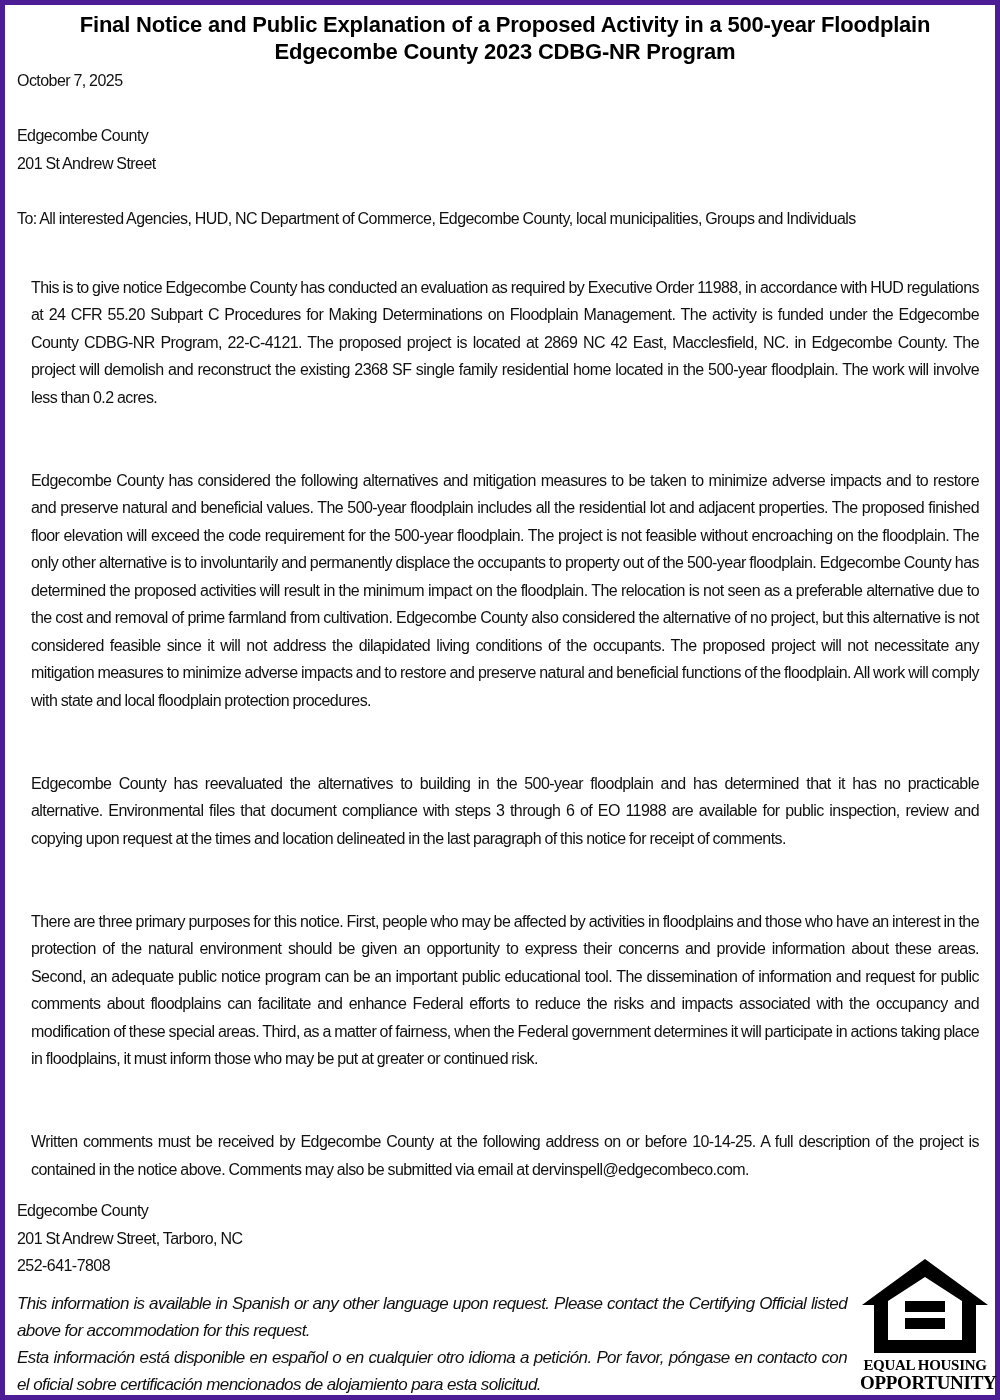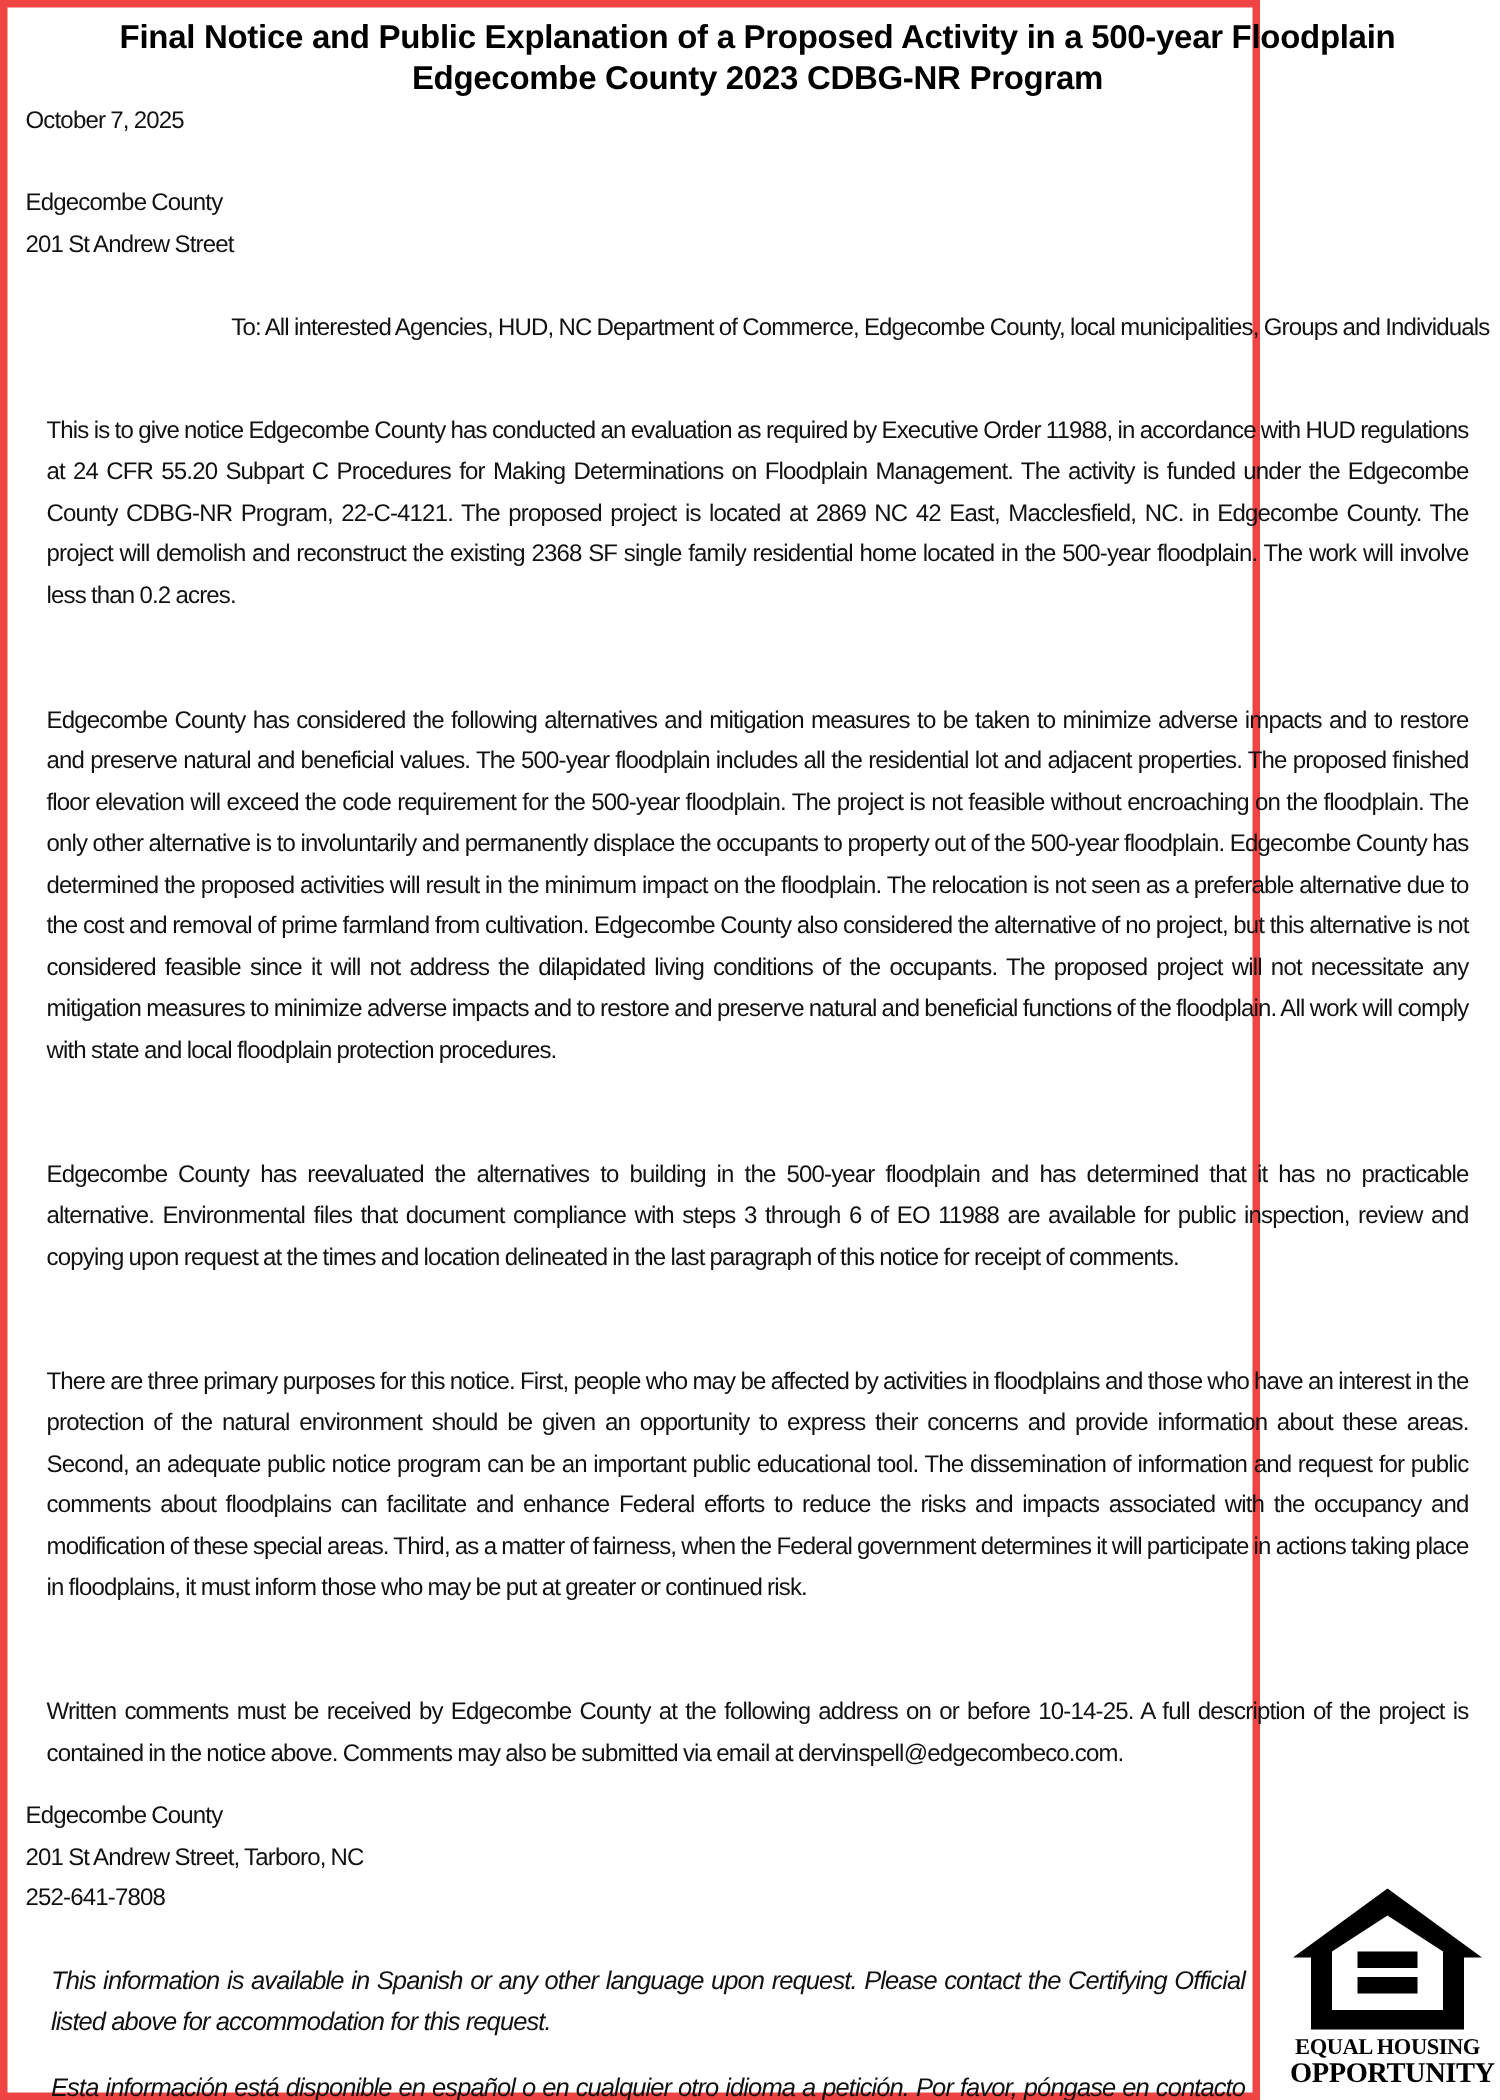--- a/index.html
+++ b/index.html
@@ -9,24 +9,24 @@
     }
     body {
       width: 1000px;
       height: 1400px;
       position: relative;
       overflow: hidden;
     }
     .frame {
       position: absolute;
       left: 0; top: 0;
-      width: 840px;
+      width: 1000px;
       height: 1400px;
       box-sizing: border-box;
-      border: 5px solid #ef4444;
+      border: 5px solid #4c1d95;
       background: #ffffff;
     }
     .content {
       position: absolute;
       left: 12px;
       top: 6px;
       width: 976px;
       font-family: "Liberation Sans", sans-serif;
       color: #111111;
     }
@@ -63,21 +63,21 @@
       width: 830px;
       font-family: "Liberation Sans", sans-serif;
       font-style: italic;
       font-size: 17px;
       line-height: 27px;
       letter-spacing: -0.6px;
       color: #111;
       text-align: justify;
       text-align-last: left;
     }
-    .italic-block p { margin: 17px; }
+    .italic-block p { margin: 0; }
     .eho {
       position: absolute;
       left: 855px;
       top: 1252px;
       width: 130px;
       height: 140px;
       text-align: center;
     }
     .eho svg { display: block; margin: 0 auto; }
     .eho-text {
@@ -103,21 +103,21 @@
     <div class="body-text">
       <div class="date">October 7, 2025</div>
       <div class="gap"></div>
 
       <div>
         <div>Edgecombe County</div>
         <div>201 St Andrew Street</div>
       </div>
       <div class="gap"></div>
 
-      <div style="white-space:nowrap;text-align:right;">To: All interested Agencies, HUD, NC Department of Commerce, Edgecombe County, local municipalities, Groups and Individuals</div>
+      <div style="white-space:nowrap;">To: All interested Agencies, HUD, NC Department of Commerce, Edgecombe County, local municipalities, Groups and Individuals</div>
       <div class="gap"></div>
 
       <p class="para">This is to give notice Edgecombe County has conducted an evaluation as required by Executive Order 11988, in accordance with HUD regulations at 24 CFR 55.20 Subpart C Procedures for Making Determinations on Floodplain Management. The activity is funded under the Edgecombe County CDBG-NR Program, 22-C-4121.  The proposed project is located at 2869 NC 42 East, Macclesfield, NC. in Edgecombe County.  The project will demolish and reconstruct the existing 2368 SF single family residential home located in the 500-year floodplain.  The work will involve less than 0.2 acres.</p>
       <div class="gap"></div>
 
       <p class="para">Edgecombe County has considered the following alternatives and mitigation measures to be taken to minimize adverse impacts and to restore and preserve natural and beneficial values. The 500-year floodplain includes all the residential lot and adjacent properties.  The proposed finished floor elevation will exceed the code requirement for the 500-year floodplain.  The project is not feasible without encroaching on the floodplain.  The only other alternative is to involuntarily and permanently displace the occupants to property out of the 500-year floodplain. Edgecombe County has determined the proposed activities will result in the minimum impact on the floodplain.  The relocation is not seen as a preferable alternative due to the cost and removal of prime farmland from cultivation.  Edgecombe County also considered the alternative of no project, but this alternative is not considered feasible since it will not address the dilapidated living conditions of the occupants.  The proposed project will not necessitate any mitigation measures to minimize adverse impacts and to restore and preserve natural and beneficial functions of the floodplain.  All work will comply with state and local floodplain protection procedures.</p>
       <div class="gap"></div>
 
       <p class="para">Edgecombe County has reevaluated the alternatives to building in the 500-year floodplain and has determined that it has no practicable alternative.  Environmental files that document compliance with steps 3 through 6 of EO 11988 are available for public inspection, review and copying upon request at the times and location delineated in the last paragraph of this notice for receipt of comments.</p>
       <div class="gap"></div>

